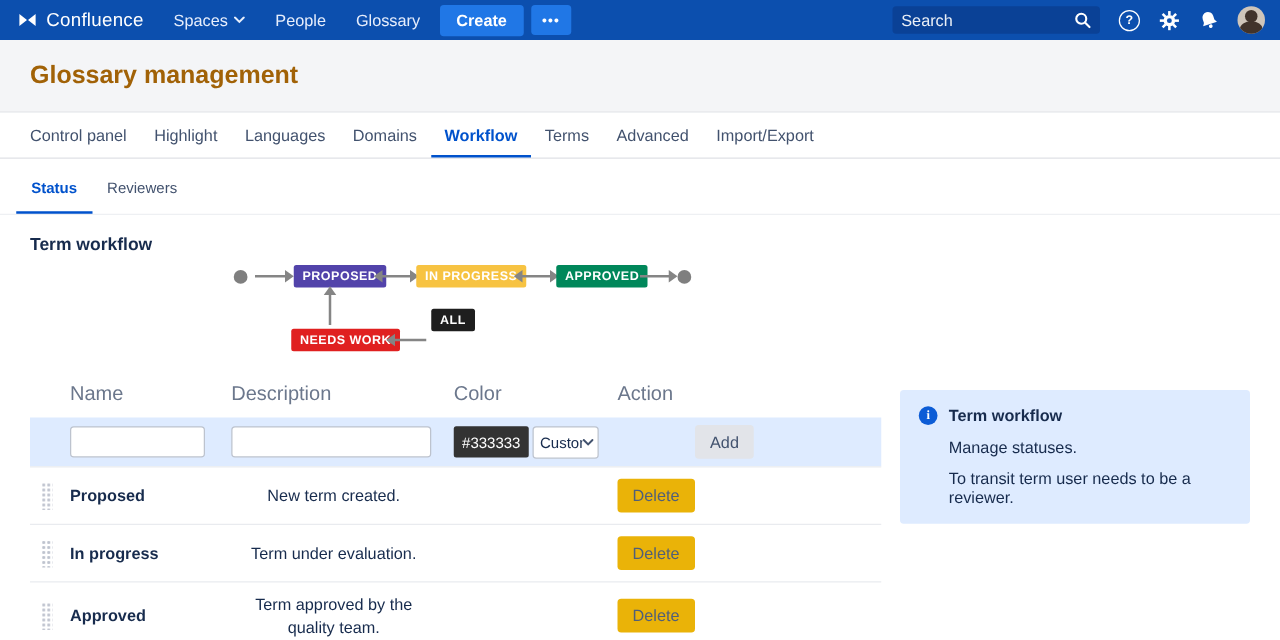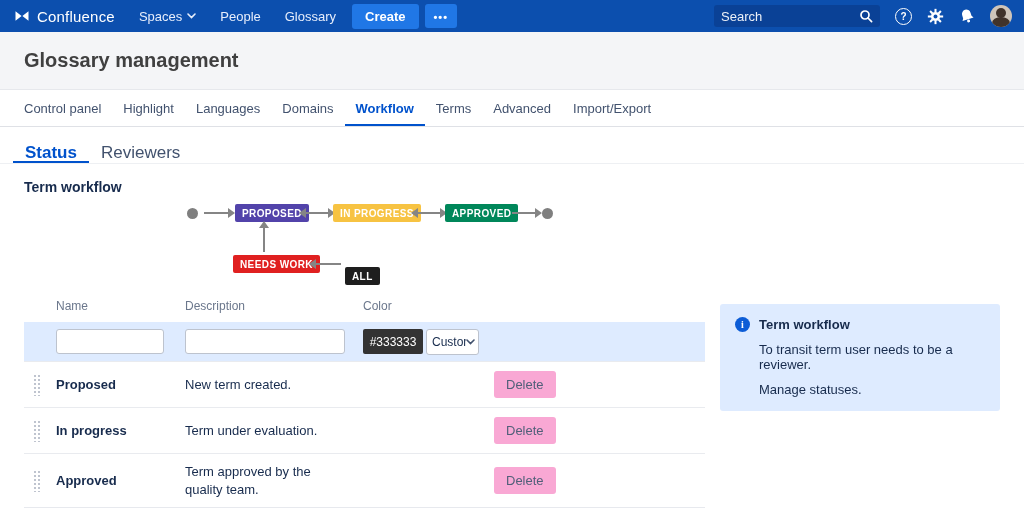--- a/index.html
+++ b/index.html
@@ -37,29 +37,29 @@
     justify-content:center; }
   .avatar { width:22px; height:22px; border-radius:50%; background:#cfc5ba;
     position:relative; overflow:hidden; cursor:pointer; }
   .avatar::before { content:""; position:absolute; left:6px; top:3px; width:10px;
     height:10px; border-radius:50%; background:#41332b; }
   .avatar::after { content:""; position:absolute; left:2px; top:12px; width:18px;
     height:12px; border-radius:50% 50% 0 0; background:#41332b; }
 
   
   .page-header { background:#f4f5f7; padding:17px 24px 17px; border-bottom:1px solid #e6e8ec; }
-  .page-title { font-size:20px; font-weight:700; color:#404040; }
+  .page-title { font-size:20px; font-weight:700; color:#a16207; }
 
   
   .tabs { display:flex; padding:0 13px; border-bottom:1px solid #dfe1e6; margin-top:9px; }
   .tab { font-size:13px; color:#42526e; padding:2px 11px 10px; cursor:pointer; }
   .tab.active { color:#0052cc; font-weight:700; box-shadow:inset 0 -2px 0 #0052cc; }
 
   .subtabs { display:flex; padding:0 13px; border-bottom:1px solid #eef0f3; margin-top:16px; }
-  .subtab { font-size:17px; color:#42526e; padding:0 12px 0; cursor:pointer; }
+  .subtab { font-size:12px; color:#42526e; padding:0 12px 14px; cursor:pointer; }
   .subtab.active { color:#0052cc; font-weight:700; box-shadow:inset 0 -2px 0 #0052cc; }
 
   .content { padding:0 24px; }
   .section-h { font-size:14px; font-weight:700; color:#172b4d; margin-top:15px; }
 
   
   .diagram { position:relative; height:86px; margin-top:4px; }
   .wf-badge { position:absolute; height:18px; display:flex; align-items:center;
     color:#fff; font-size:10px; font-weight:700; letter-spacing:.4px;
     padding:0 7px; border-radius:2px; white-space:nowrap; }
@@ -71,43 +71,43 @@
     border-right:7px solid #858585; border-top:5px solid transparent; border-bottom:5px solid transparent; }
   .v-arrow { position:absolute; width:2px; background:#858585; }
   .v-arrow::before { content:""; position:absolute; top:-6px; left:-4px;
     border-bottom:7px solid #858585; border-left:5px solid transparent; border-right:5px solid transparent; }
 
   
   .main-row { display:flex; align-items:flex-start; margin-top:14px; }
   .status-table { width:681px; border-bottom:1px solid #e7e9ee; }
   .t-grid { display:grid; grid-template-columns:32px 129px 178px 131px 211px; align-items:center; }
   .t-head { padding-bottom:9px; }
-  .t-head span { font-size:12px; color:#6b778c; }
+  .t-head span { font-size:16px; color:#6b778c; }
   .new-row { height:39px; }
   .txt-input { height:25px; border:1px solid #bdc3ce; border-radius:3px; background:#fff;
     font-family:inherit; font-size:13px; padding:0 6px; outline:none; }
   .inp-name { width:108px; }
   .inp-desc { width:160px; }
   .color-cell { display:flex; align-items:center; gap:3px; }
   .swatch-hex { width:60px; height:25px; border-radius:2px; color:#fff; font-size:12px;
     display:flex; align-items:center; justify-content:center; cursor:pointer; }
   .mode-select { width:53px; height:26px; background:#fff; border:1px solid #bdc3ce;
     border-radius:3px; display:flex; align-items:center; padding:0 3px 0 5px;
     font-size:12px; color:#172b4d; cursor:pointer; }
   .mode-select .txt { width:34px; overflow:hidden; white-space:nowrap; }
   .btn-add { margin-left:62px; border:none; border-radius:3px; background:#e2e4e9;
     color:#42526e; font-size:13px; padding:6px 12px; cursor:pointer; font-family:inherit; }
   .data-row { border-top:1px solid #e9ebef; padding:9px 0; min-height:34px; }
   .data-row .name { font-size:13px; font-weight:700; color:#172b4d; }
-  .data-row .desc { font-size:13px; color:#172b4d; line-height:1.35; padding-right:14px; }
+  .data-row .desc { font-size:13px; color:#172b4d; line-height:1.35; padding-right:14px;text-align:center; }
   .drag-handle { width:9px; height:22px; margin-left:9px; cursor:grab;
     background-image:radial-gradient(#bfc4cf 1.1px, transparent 1.2px);
     background-size:4px 4px; }
   .row-swatch { width:18px; height:18px; border-radius:2px; box-shadow:0 0 0 1px rgba(255,255,255,.6) inset; }
-  .btn-delete { border:none; border-radius:3px; background:#f9a8d4; color:#505f79;
+  .btn-delete { border:none; border-radius:3px; background:#eab308; color:#505f79;
     font-size:13px; padding:6px 12px; cursor:pointer; font-family:inherit; }
 
   .info-panel { width:280px; border-radius:3px; padding:13px 15px 4px; margin-top:5px; }
   .info-title-row { display:flex; align-items:center; gap:9px; }
   .info-icon { width:15px; height:15px; border-radius:50%; background:#0c5cd6; color:#fff;
     font-size:10px; font-weight:700; display:flex; align-items:center; justify-content:center;
     font-family:"Liberation Serif", serif; flex:none; }
   .info-title { font-size:13px; font-weight:700; color:#172b4d; }
   .info-line { font-size:13px; color:#172b4d; margin:10px 0 10px 24px; }
 </style>
@@ -208,45 +208,47 @@
     <span class="wf-badge" style="left: 309px; top: 5px; background: rgb(247, 195, 66);">IN PROGRESS</span>
     <span class="h-arrow right left" style="left:393px; top:13px; width:24px;"></span>
     <span class="wf-badge" style="left: 421px; top: 5px; background: rgb(0, 135, 90);">APPROVED</span>
     <span class="h-arrow right" style="left:488px; top:13px; width:24px;"></span>
     <span class="wf-dot" style="left:518px; top:9px;"></span>
 
     <span class="v-arrow" style="left:239px; top:28px; height:25px;"></span>
 
     <span class="wf-badge" style="left: 209px; top: 56px; background: rgb(224, 32, 32);">NEEDS WORK</span>
     <span class="h-arrow left" style="left:291px; top:64px; width:26px;"></span>
-    <span class="wf-badge" style="left: 321px; top: 68px; background: rgb(30, 30, 30);">ALL</span>
+    <span class="wf-badge" style="left: 321px; top: 40px; background: rgb(30, 30, 30);">ALL</span>
   </div>
 
   <div class="main-row">
     <div class="status-table">
       <div class="t-grid t-head">
         <span></span>
         <span>Name</span>
         <span>Description</span>
         <span>Color</span>
+        <span>Action</span>
       </div>
 
       <div class="t-grid new-row" style="background: rgb(222, 235, 255);">
         <span></span>
         <span><input class="txt-input inp-name" type="text" value="" style=""></span>
         <span><input class="txt-input inp-desc" type="text" value="" style=""></span>
         <span class="color-cell">
           <span class="swatch-hex" style="background: rgb(51, 51, 51);">#333333</span>
           <span class="mode-select">
             <span class="txt">Custom</span>
             <svg width="9" height="6" viewBox="0 0 9 6">
                 <path d="M1 1l3.5 3.5L8 1" stroke="#42526e" stroke-width="1.6" fill="none" stroke-linecap="round"></path>
               </svg>
           </span>
         </span>
+        <span><button class="btn-add">Add</button></span>
       </div>
 
       <div class="t-grid data-row">
         <span class="drag-handle"></span>
         <span class="name">Proposed</span>
         <span class="desc">New term created.</span>
         <span><span class="row-swatch" style="background: rgb(82, 67, 170);"></span></span>
         <span><button class="btn-delete">Delete</button></span>
       </div>
 
@@ -267,18 +269,18 @@
       </div>
     </div>
 
     <div style="flex:1"></div>
 
     <div class="info-panel" style="background: rgb(222, 235, 255);">
       <div class="info-title-row">
         <span class="info-icon">i</span>
         <span class="info-title">Term workflow</span>
       </div>
+      <div class="info-line">Manage statuses.</div>
       <div class="info-line">To transit term user needs to be a reviewer.</div>
-      <div class="info-line">Manage statuses.</div>
     </div>
   </div>
 
 </div>
 
 </body></html>

